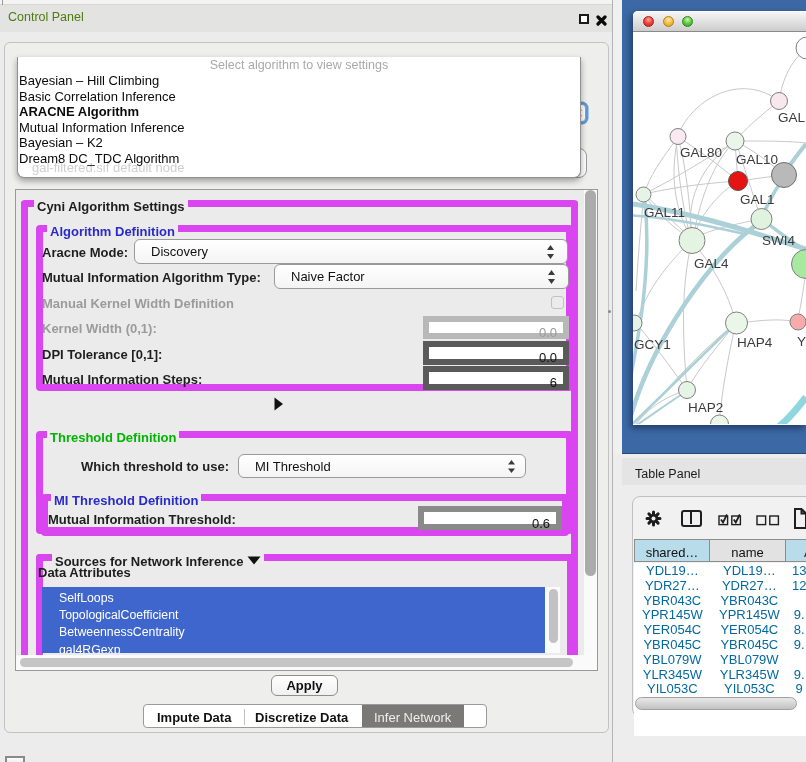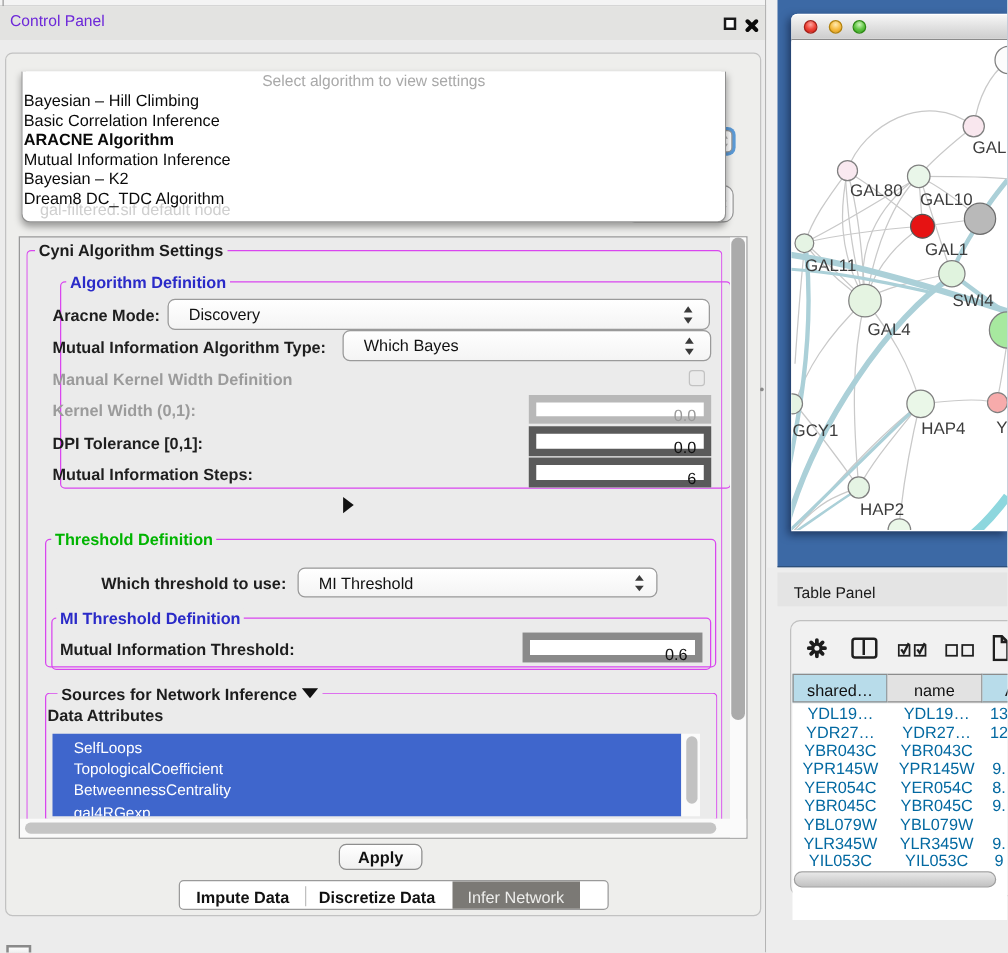--- a/index.html
+++ b/index.html
@@ -9,34 +9,34 @@
 .abs { position:absolute; }
 .b { font-weight:bold; }
 .lbl { position:absolute; font-size:13px; font-weight:bold; color:#1e1e1e; white-space:nowrap; }
 .combo { position:absolute; background:linear-gradient(#ffffff,#f4f4f4); border:1px solid #9a9a9a;
   border-radius:6px; font-size:13px; color:#111; }
 .combo .ctext { position:absolute; left:16px; top:4px; }
 .updn { position:absolute; right:8px; top:3px; width:9px; }
 .updn svg { display:block; }
 .tfield { position:absolute; background:#fff; border:6px solid #404040; font-size:13px; color:#111;
   text-align:right; padding-right:6px; }
-.gbox { position:absolute; border:1px solid #d946ef; border-radius:4px; }
+.gbox { position:absolute; border:7px solid #d946ef; border-radius:4px; }
 .glabel { position:absolute; top:-8px; font-size:13px; font-weight:bold; background:#ebebeb; padding:0 3px; white-space:nowrap; }
 </style>
 </head>
 <body>
 <div id="root">
 
   <div class="abs" style="left:0;top:0;width:618px;height:762px;background:#ececec;">
 
     <div class="abs" style="left:0;top:0;width:618px;height:5px;background:#f4f4f4;border-bottom:1px solid #d6d6d6;"></div>
     <div class="abs" style="left:2px;top:0;width:1px;height:5px;background:#9a9a9a;"></div>
 
     <div class="abs" style="left:0;top:5px;width:618px;height:27px;background:#e3e3e1;">
-      <div class="abs" style="left:8px;top:5px;font-size:12.5px;color:#6d28d9;">Control Panel</div>
+      <div class="abs" style="left:8px;top:5px;font-size:12.5px;color:#4d7c0f;">Control Panel</div>
 
       <div class="abs" style="left:579px;top:9px;width:10px;height:10px;border:2px solid #1a1a1a;background:#fff;"></div>
 
       <svg class="abs" style="left:596px;top:10px;" width="11" height="11" viewBox="0 0 11 11">
         <path d="M2 2 L9 9 M9 2 L2 9" stroke="#0a0a0a" stroke-width="3.2" stroke-linecap="round"></path>
       </svg>
     </div>
 
     <div class="abs" style="left:4px;top:42px;width:605px;height:691px;background:#eeeeec;border:1px solid #c2c2c2;border-radius:6px;"></div>
 
@@ -64,38 +64,38 @@
         Mutual Information Inference<br>
         Bayesian – K2<br>
         Dream8 DC_TDC Algorithm
       </div>
     </div>
 
     <div class="gbox" style="left:21px;top:200px;width:557px;height:459px;border-radius:4px;border-bottom:none;">
       <div class="glabel" style="left:6px;color:#1c1c1c;">Cyni Algorithm Settings</div>
     </div>
 
-    <div class="gbox" style="left:36px;top:225px;width:537px;height:166px;margin-left:12px;">
+    <div class="gbox" style="left:36px;top:225px;width:537px;height:166px;">
       <div class="glabel" style="left:4px;color:#2a2ac8;">Algorithm Definition</div>
     </div>
 
     <div class="lbl" style="left:42px;top:245px;">Aracne Mode:</div>
     <div class="combo" style="left:134px;top:239px;width:434px;height:25px;">
       <div class="ctext">Discovery</div>
       <div class="updn" style="right:12px;top:4px;">
           <svg width="9" height="16" viewBox="0 0 9 16">
             <path d="M4.5 1 L8 6 H1 Z" fill="#3a3a3a"></path>
             <path d="M4.5 15 L8 10 H1 Z" fill="#3a3a3a"></path>
           </svg>
         </div>
     </div>
 
     <div class="lbl" style="left:42px;top:270px;">Mutual Information Algorithm Type:</div>
     <div class="combo" style="left:274px;top:264px;width:295px;height:25px;">
-      <div class="ctext">Which Bayes</div>
+      <div class="ctext">Naive Factor</div>
       <div class="updn" style="right:12px;top:4px;">
           <svg width="9" height="16" viewBox="0 0 9 16">
             <path d="M4.5 1 L8 6 H1 Z" fill="#3a3a3a"></path>
             <path d="M4.5 15 L8 10 H1 Z" fill="#3a3a3a"></path>
           </svg>
         </div>
     </div>
 
     <div class="lbl" style="left:42px;top:296px;color:#9b9b9b;">Manual Kernel Width Definition</div>
     <div class="abs" style="left:551px;top:296px;width:13px;height:13px;background:#ebebeb;border:1px solid #c2c2c2;border-radius:3px;"></div>

